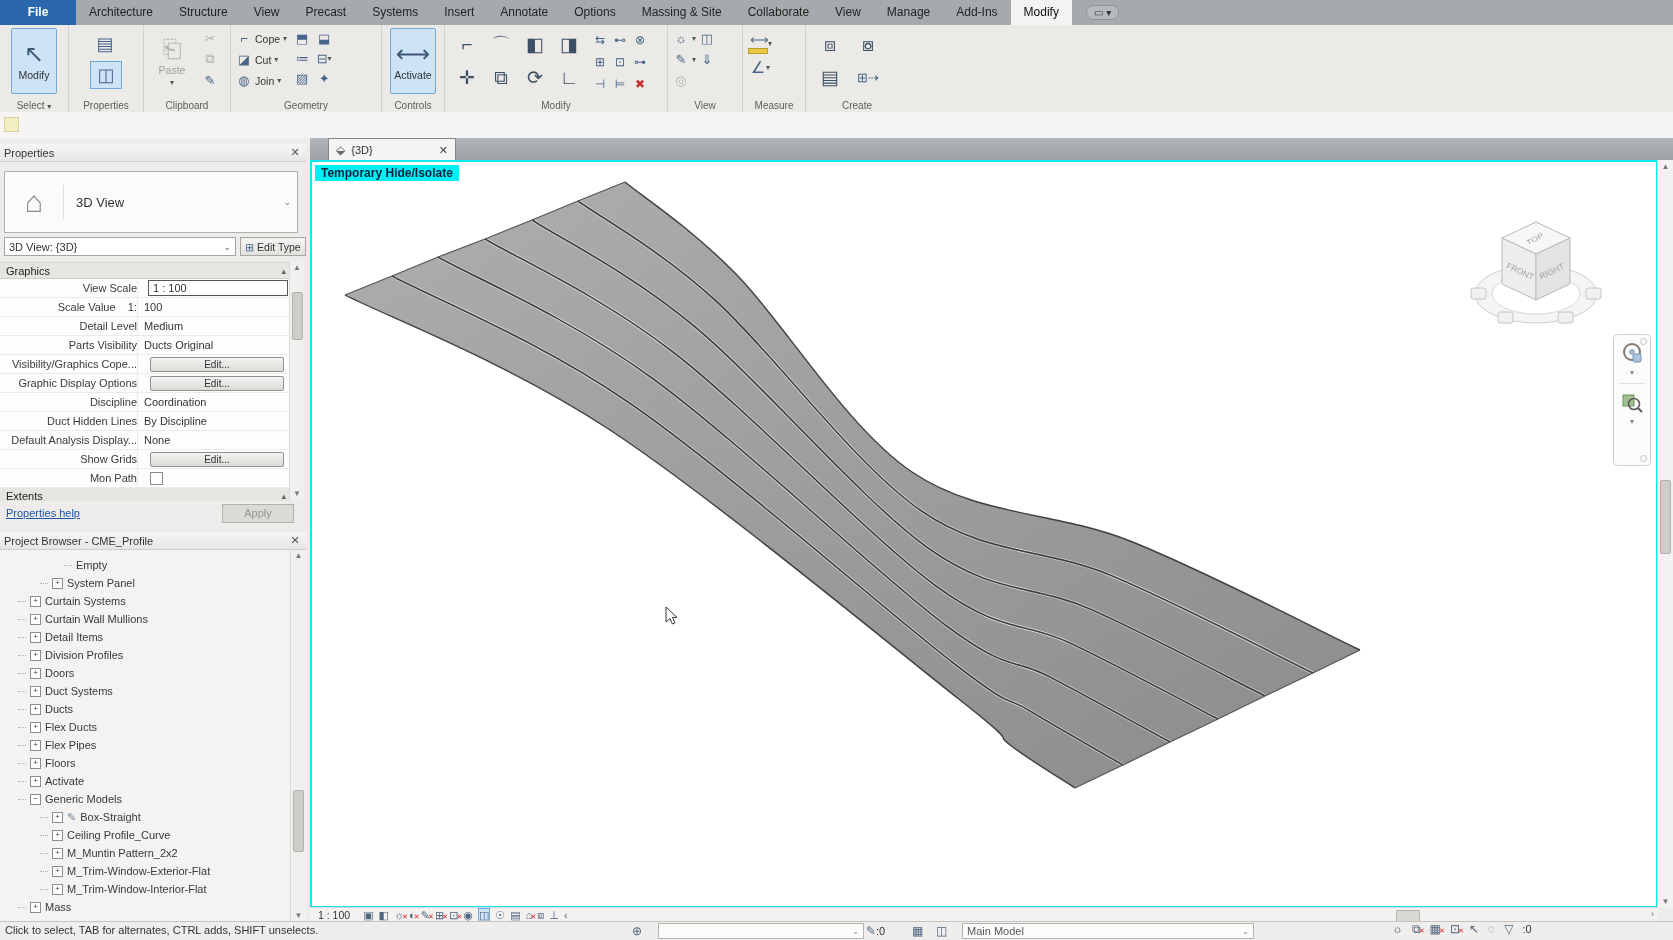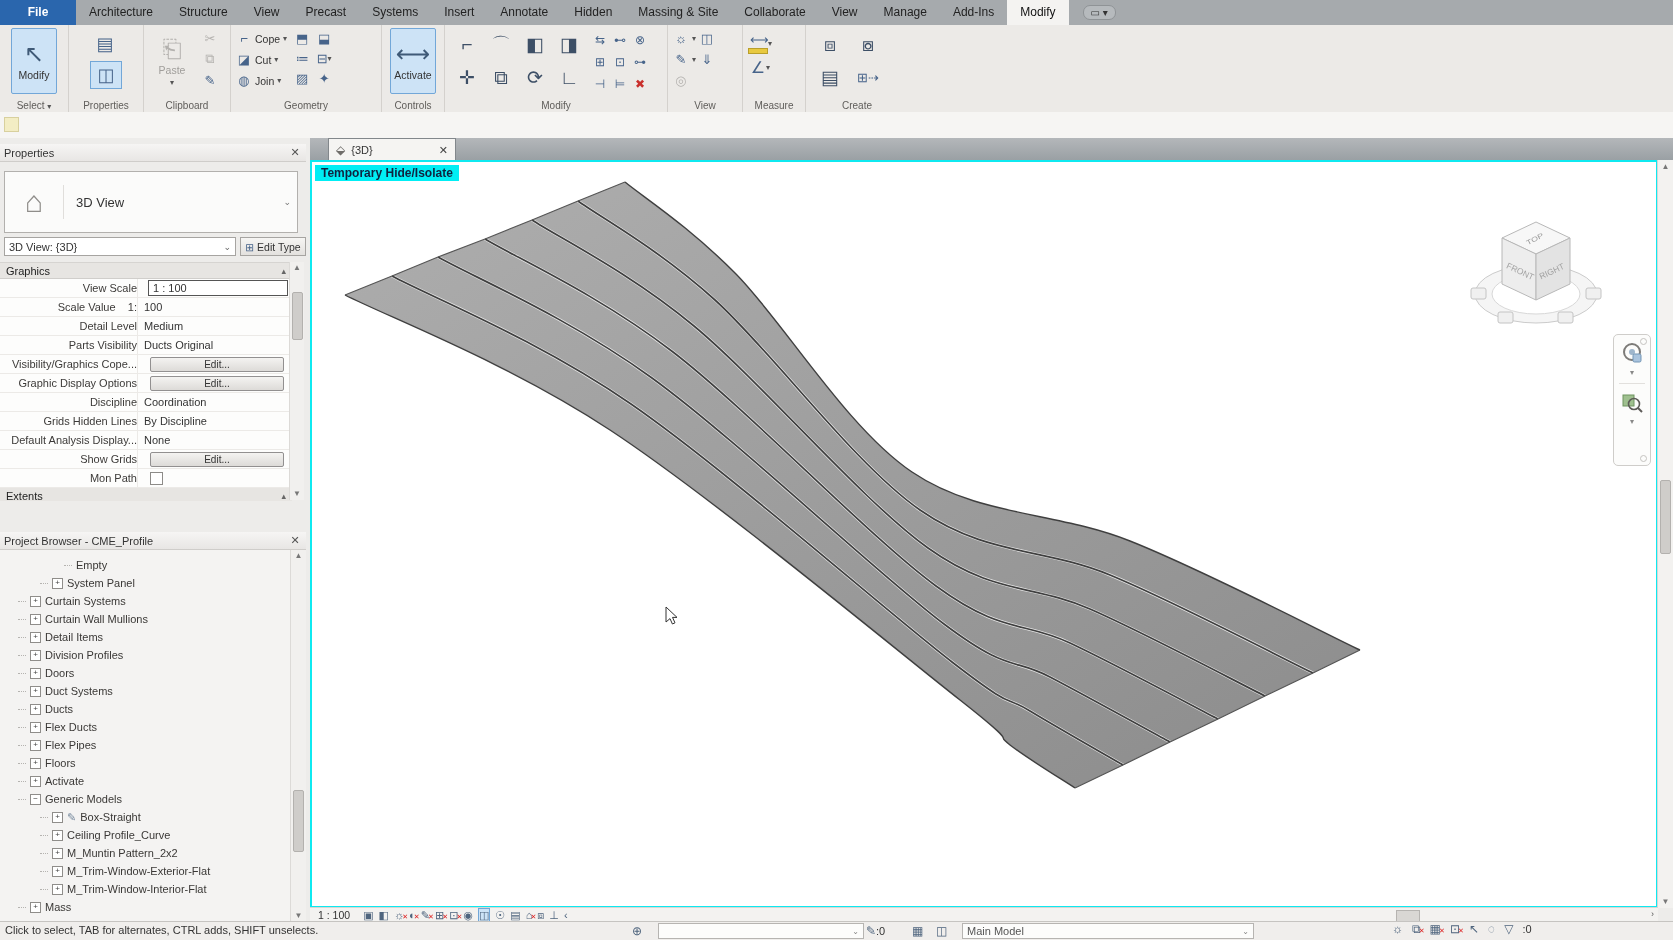--- a/index.html
+++ b/index.html
@@ -107,21 +107,21 @@
 <div id="tabstrip">
 
   <div class="rtab file">File</div>
     <div class="rtab">Architecture</div>
     <div class="rtab">Structure</div>
     <div class="rtab">View</div>
     <div class="rtab">Precast</div>
     <div class="rtab">Systems</div>
     <div class="rtab">Insert</div>
     <div class="rtab">Annotate</div>
-    <div class="rtab">Hidden</div>
+    <div class="rtab">Options</div>
     <div class="rtab">Massing &amp; Site</div>
     <div class="rtab">Collaborate</div>
     <div class="rtab">View</div>
     <div class="rtab">Manage</div>
     <div class="rtab">Add-Ins</div>
     <div class="rtab active">Modify</div>
     <span id="ribbon-toggle">▭ ▾</span>
 </div>
 
 <div id="ribbon">
@@ -339,21 +339,21 @@
               <span class="pbtn">Edit...</span>
             </span>
           </div>
           <div class="prow">
             <span class="plab">Discipline</span>
             <span class="pval">
               <span>Coordination</span>
             </span>
           </div>
           <div class="prow">
-            <span class="plab">Grids Hidden Lines</span>
+            <span class="plab">Duct Hidden Lines</span>
             <span class="pval">
               <span>By Discipline</span>
             </span>
           </div>
           <div class="prow">
             <span class="plab">Default Analysis Display...</span>
             <span class="pval">
               <span>None</span>
             </span>
           </div>
@@ -373,20 +373,24 @@
       <div class="sechead">
         <span>Extents</span>
         <span class="pin">▴</span>
       </div>
 
     </div>
     <div id="propscroll">
       <div style="height:12px;line-height:12px">▲</div>
       <div class="sthumb" style="top:30px;height:46px"></div>
       <div style="position:absolute;bottom:0;left:0;right:0;height:12px;line-height:12px">▼</div>
+    </div>
+    <div id="propfoot">
+      <a id="prophelp" href="#">Properties help</a>
+      <div id="applybtn">Apply</div>
     </div>
   </div>
 
   <div id="browserwin">
     <div class="palhead">
       <span>Project Browser - CME_Profile</span>
       <span class="x">✕</span>
     </div>
     <div id="tree">
         <div class="trow" style="padding-left: 64px;">

